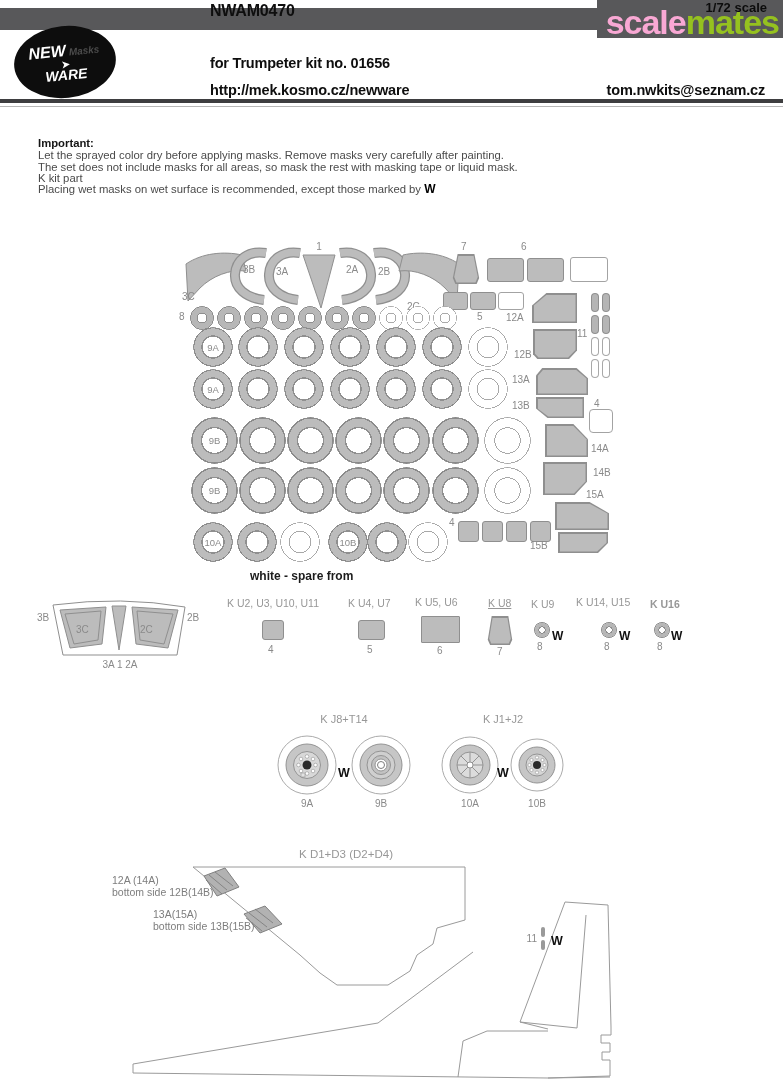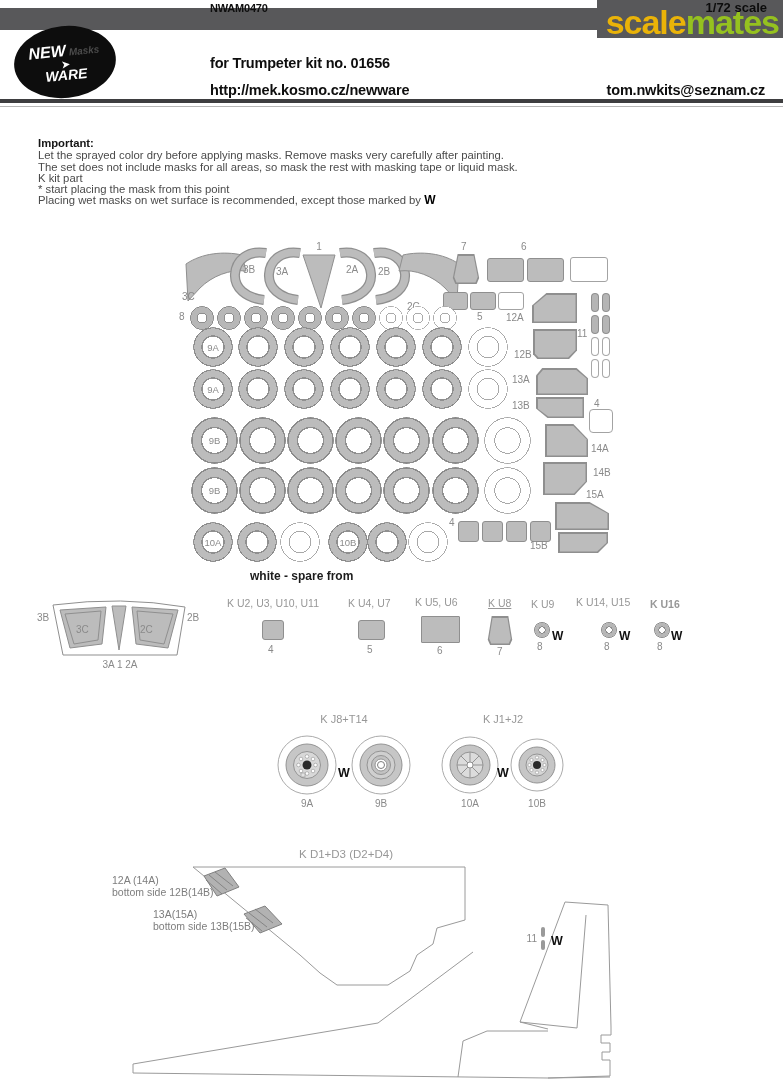--- a/index.html
+++ b/index.html
@@ -2,21 +2,21 @@
 <html><head>
 <meta charset="utf-8">
 <style>
   html,body{margin:0;padding:0;background:#fff;}
   #page{position:relative;width:783px;height:1080px;background:#fff;overflow:hidden;
         font-family:"Liberation Sans",sans-serif;color:#222;}
   
   .topbar{position:absolute;left:0;top:8px;width:783px;height:22px;background:#58585a;}
   .wmbox{position:absolute;left:597px;top:0;width:186px;height:38px;background:#58585a;}
   .wmtext{position:absolute;right:4px;bottom:-4px;font-weight:bold;font-size:34px;letter-spacing:-1px;}
-  .wm-scale{color:#eab308;} .wm-mates{color:#95c11f;}
+  .wm-scale{color:#f9a8d4;} .wm-mates{color:#95c11f;}
   .scaleTag{position:absolute;right:16px;top:0;font-size:13px;font-weight:bold;color:#0c0c0c;z-index:5;}
   .logo{position:absolute;left:14px;top:26px;width:102px;height:72px;background:#0d0d0d;border-radius:50%;
         transform:rotate(-6deg);display:flex;flex-direction:column;align-items:center;justify-content:center;z-index:4;}
   .logo .l1{font-style:italic;font-weight:bold;font-size:16px;color:#fff;line-height:14px;}
   .logo .lm{font-style:italic;font-weight:bold;font-size:10px;color:#4c4c4c;margin-left:3px;}
   .logo .arr{color:#fff;font-size:11px;line-height:8px;letter-spacing:-1px;}
   .logo .l2{font-style:italic;font-weight:bold;font-size:14px;color:#fff;line-height:15px;}
   .hdrtxt{position:absolute;left:210px;font-weight:bold;color:#0e0e0e;letter-spacing:-0.2px;}
   .rule1{position:absolute;left:0;top:99px;width:783px;height:4px;background:#3e3e40;}
   .rule2{position:absolute;left:0;top:106px;width:783px;height:1px;background:#b7b7b7;}
@@ -60,33 +60,32 @@
     <div class="wmtext"><span class="wm-scale">scale</span><span class="wm-mates">mates</span></div>
   </div>
   <div class="scaleTag">1/72 scale</div>
 
   <div class="logo">
     <div><span class="l1">NEW</span><span class="lm">Masks</span></div>
     <div class="arr">➤</div>
     <div class="l2">WARE</div>
   </div>
 
-  <div class="hdrtxt" style="top:2px;font-size:11px;">NWAM0470</div>
+  <div class="hdrtxt" style="top:2px;font-size:16px;">NWAM0470</div>
   <div class="hdrtxt" style="top:55px;font-size:14.5px;">for Trumpeter kit no. 01656</div>
   <div class="hdrtxt" style="top:82px;font-size:14.5px;">http://mek.kosmo.cz/newware</div>
   <div class="hdrtxt" style="top:82px;left:auto;right:18px;font-size:14.5px;">tom.nwkits@seznam.cz</div>
   <div class="rule1"></div>
   <div class="rule2"></div>
 
   <div class="instr">
     <div class="hd">Important:</div>
     <div>Let the sprayed color dry before applying masks. Remove masks very carefully after painting.</div>
     <div>The set does not include masks for all areas, so mask the rest with masking tape or liquid mask.</div>
     <div>K kit part</div>
-    <div>*  start placing the mask from this point</div>
     <div><span>Placing wet masks on wet surface is recommended, except those marked by</span> <b>W</b></div>
   </div>
 
   <svg style="left:180px;top:240px;" width="285" height="80" viewBox="0 0 285 80">
     <path d="M6,24 C22,13 44,11 62,15 L66,31 C50,29 32,36 20,48 L8,61 Z" fill="#bcbcbc" stroke="#8f8f8f"></path>
     <g>
       <path d="M86,13 C68,10 56,20 55,34 C54,48 66,58 84,60" fill="none" stroke="#8f8f8f" stroke-width="10"></path>
       <path d="M86,13 C68,10 56,20 55,34 C54,48 66,58 84,60" fill="none" stroke="#bcbcbc" stroke-width="7.5"></path>
     </g>
     <g>

